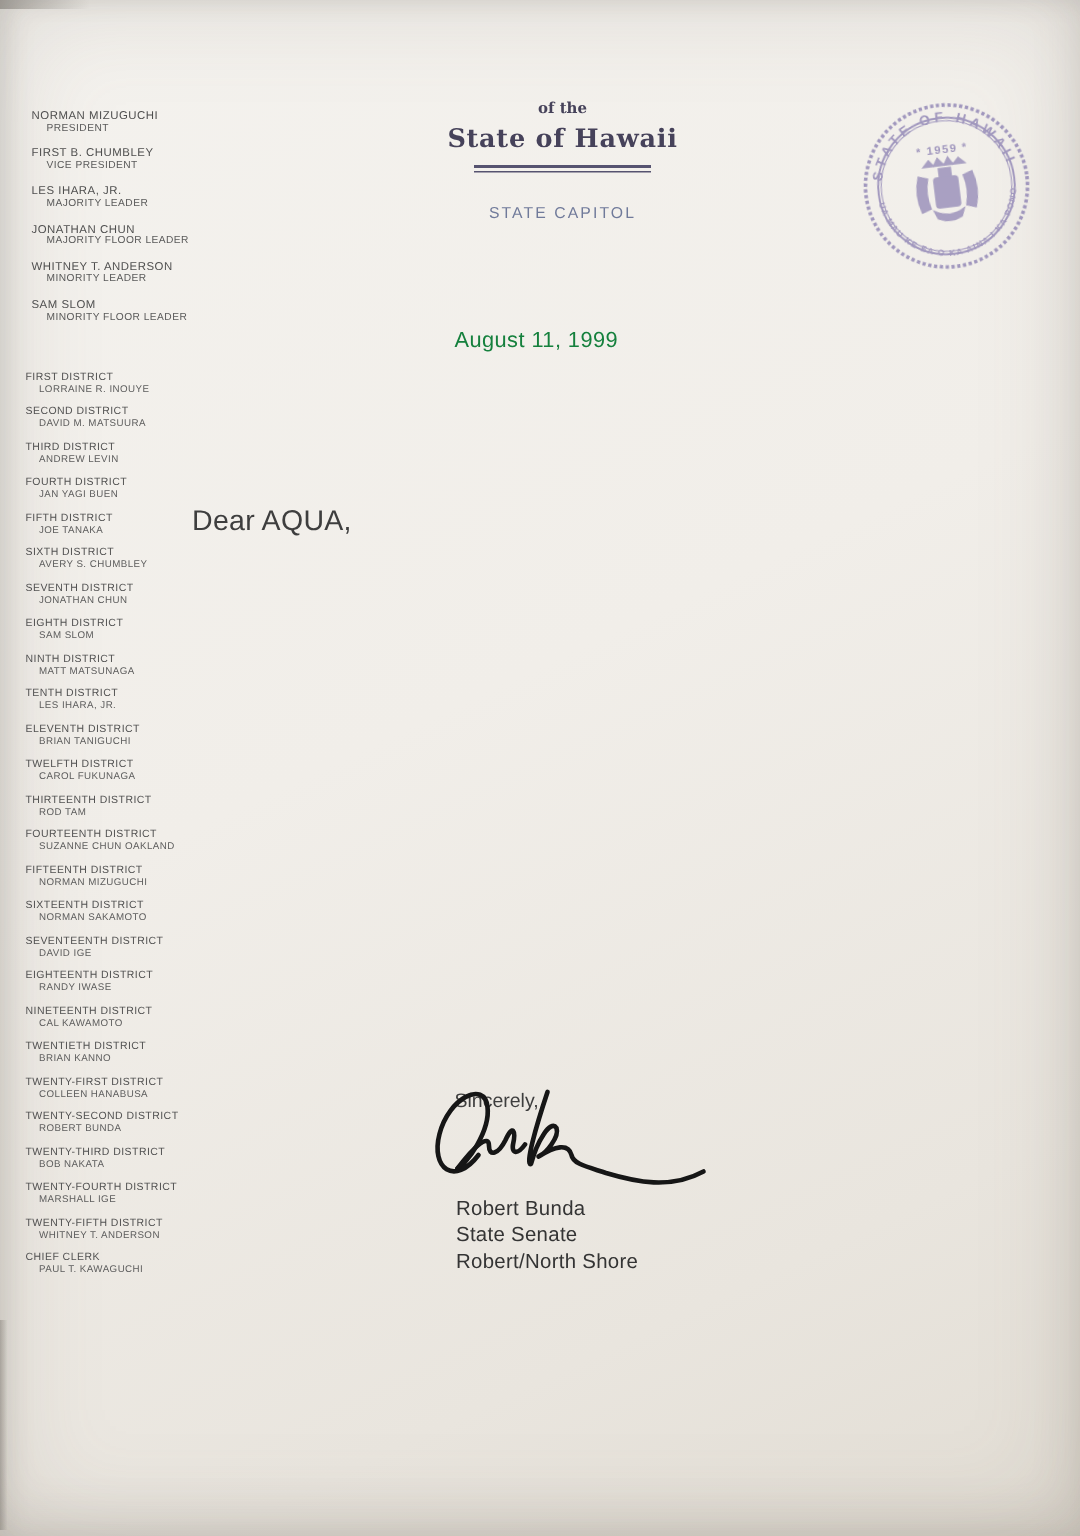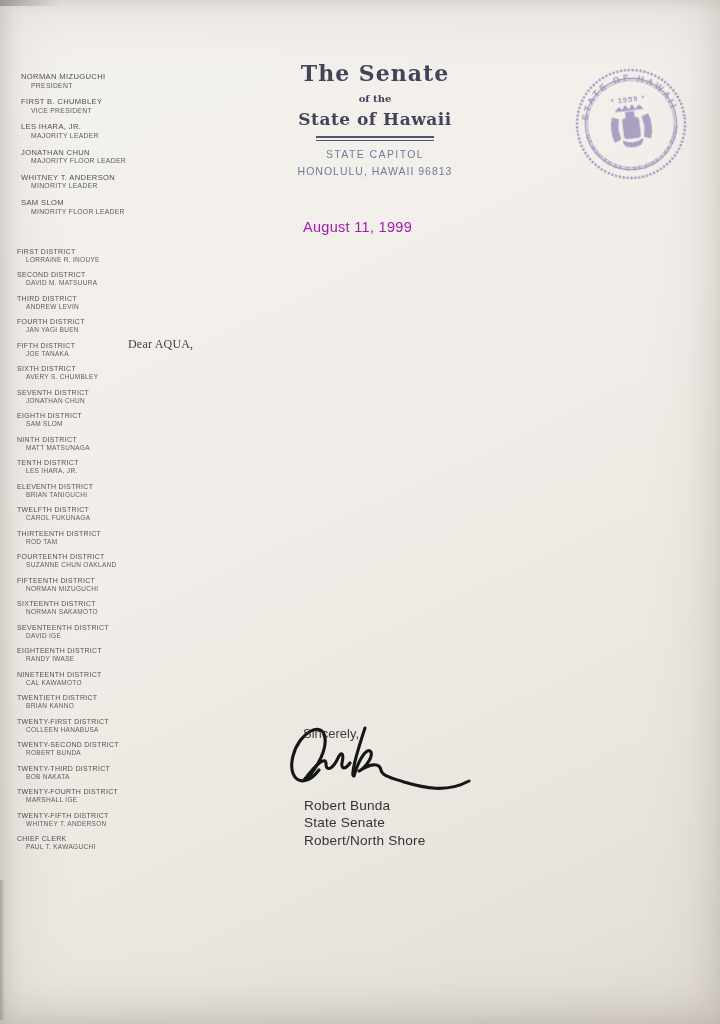--- a/index.html
+++ b/index.html
@@ -25,28 +25,28 @@
   .district .dn { font-size:6.5px; line-height:8.1px; letter-spacing:.3px; color:#5d5d5d; margin-left:9px; white-space:nowrap; }
   
   .lhead { position:absolute; left:225px; top:60px; width:300px; text-align:center; color:#46425a; }
   .bl { font-family:"DejaVu Serif", serif; font-weight:bold; }
   .t1 { font-size:22px; line-height:26px; letter-spacing:1px; }
   .t2 { font-size:24px; line-height:30px; margin-top:4px; letter-spacing:.5px; }
   .t3 { font-size:10px; line-height:16px; margin-top:5px; }
   .t4 { font-size:17px; line-height:20px; margin-top:2px; letter-spacing:.5px; }
   .rule { width:118px; height:5px; margin:7px auto 0 auto;
           border-top:2px solid #565370; border-bottom:1.6px solid #565370; }
-  .cap1 { font-size:10.5px; line-height:13px; margin-top:7px; letter-spacing:1.4px; color:#707a9a; }
+  .cap1 { font-size:10.5px; line-height:13px; margin-top:21px; letter-spacing:1.4px; color:#707a9a; }
   .cap2 { font-size:10.5px; line-height:13px; margin-top:4px; letter-spacing:1px; color:#707a9a; }
-  .date { position:absolute; left:303px; top:219px; font-size:14.5px; color:#a21caf; letter-spacing:.3px; }
+  .date { position:absolute; left:303px; top:219px; font-size:14.5px; color:#15803d; letter-spacing:.3px; }
   
   .seal { position:absolute; left:573px; top:66px; width:116px; height:116px; opacity:.82; transform:rotate(-7deg); filter:blur(.3px); }
   
   .recipient { position:absolute; left:128px; top:262px; font-size:13px; line-height:16.6px; letter-spacing:.2px; color:#3e3e3e; }
-  .salutation { position:absolute; left:128px; top:337px; font-size:12px; letter-spacing:.2px; color:#3e3e3e;font-family:Liberation Serif, serif; }
+  .salutation { position:absolute; left:128px; top:337px; font-size:19px; letter-spacing:.2px; color:#3e3e3e; }
   .body-text { position:absolute; left:128px; top:366px; width:523px; font-size:12.9px; line-height:17.45px; text-align:justify; letter-spacing:.15px; color:#3e3e3e; }
   .body-text p { text-indent:42px; }
   .sincerely { position:absolute; left:303px; top:726px; font-size:13px; color:#3e3e3e; z-index:1; }
   .sig { position:absolute; left:283px; top:718px; width:195px; height:84px; z-index:2; }
   .signer { position:absolute; left:304px; top:797px; font-size:13.6px; line-height:17.4px; letter-spacing:.2px; color:#343434; }
   
   .corner-shadow { position:absolute; left:0; top:0; width:60px; height:6px; background:linear-gradient(90deg,rgba(60,55,48,.35),rgba(60,55,48,0)); }
   .edge-shadow { position:absolute; left:0; top:880px; width:5px; height:140px; background:linear-gradient(90deg,rgba(70,64,56,.28),rgba(70,64,56,0)); }
 </style>
 </head>
@@ -184,26 +184,24 @@
       <div class="dl">TWENTY-FIFTH DISTRICT</div>
       <div class="dn">WHITNEY T. ANDERSON</div>
     </div>
       <div class="district">
       <div class="dl">CHIEF CLERK</div>
       <div class="dn">PAUL T. KAWAGUCHI</div>
     </div>
     </div>
 
   <div class="lhead">
-    <div class="bl t1">The Senate</div>
     <div class="bl t3">of the</div>
     <div class="bl t4">State of Hawaii</div>
     <div class="rule"></div>
     <div class="cap1">STATE CAPITOL</div>
-    <div class="cap2">HONOLULU, HAWAII 96813</div>
   </div>
 
   <div class="seal">
     <svg width="116" height="116" viewBox="0 0 116 116">
       <g stroke="#8f84b4" fill="none">
         <circle cx="58" cy="58" r="54" stroke-width="2.4" stroke-dasharray="2.2 1.7"></circle>
         <circle cx="58" cy="58" r="45.5" stroke-width="1.3"></circle>
         <circle cx="58" cy="58" r="43.5" stroke-width="0.7"></circle>
       </g>
       <defs>

